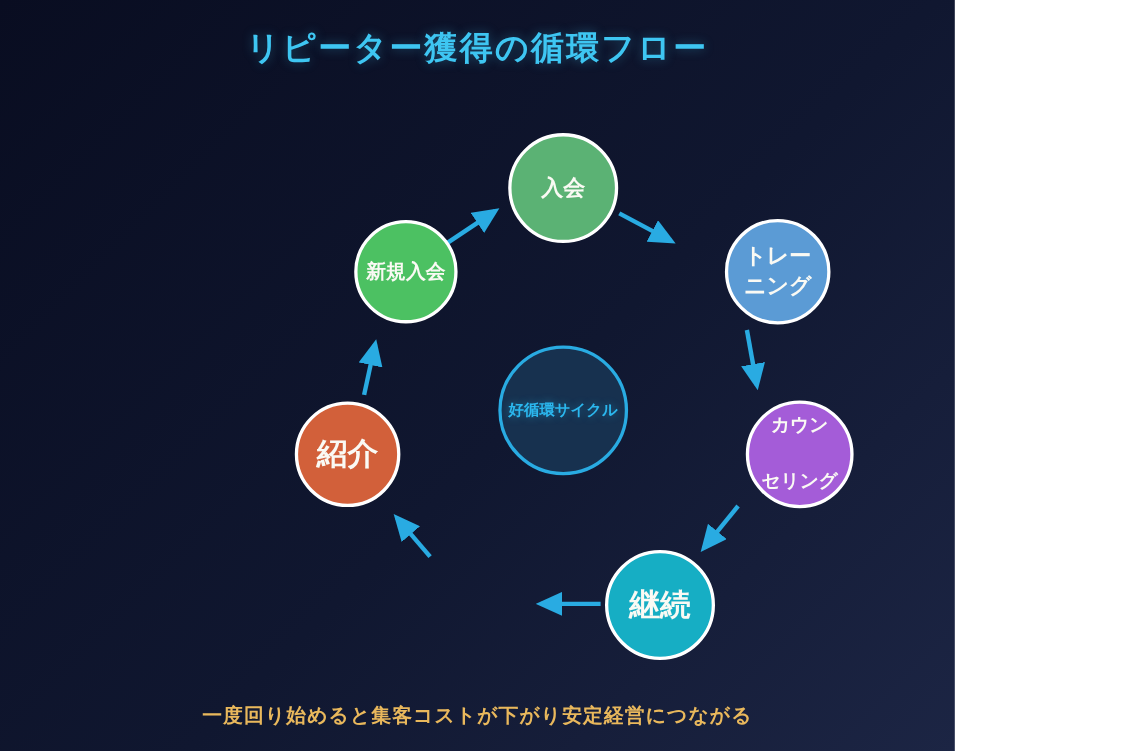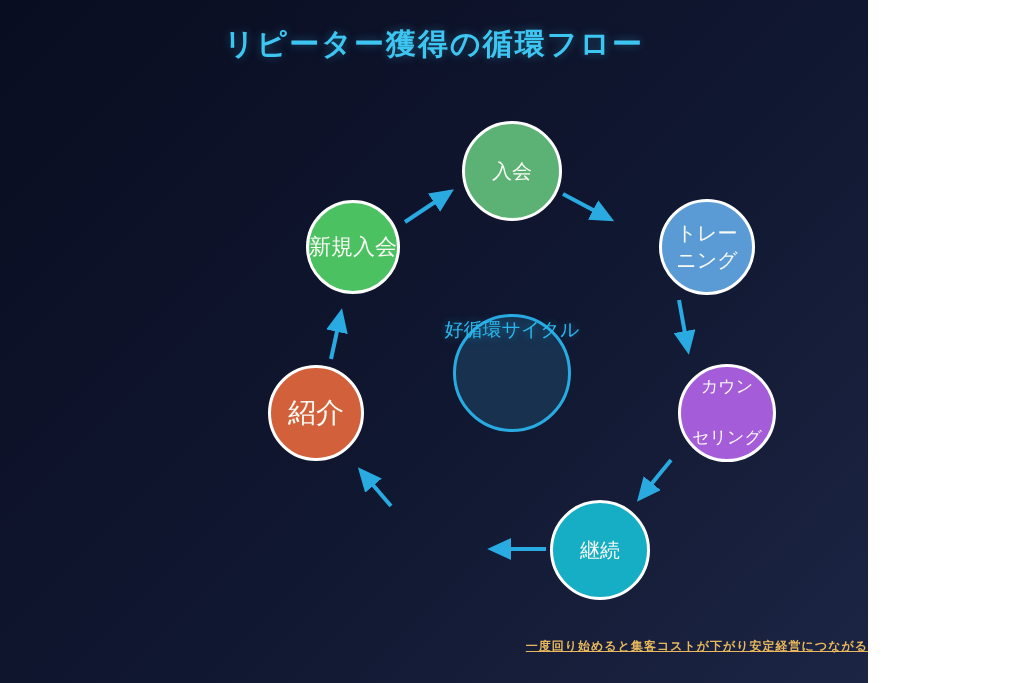--- a/index.html
+++ b/index.html
@@ -26,25 +26,24 @@
     font-size: 30px;
     font-weight: bold;
     letter-spacing: 2px;
     text-shadow: 0 0 10px rgba(62,198,242,0.35);
   }
   .caption {
     position: absolute;
     top: 638px;
     left: 0;
     width: 100%;
-    text-align: right;
-    font-size: 12px;
+    text-align: center;
+    font-size: 18px;
     font-weight: bold;
     letter-spacing: 1px;
-    text-decoration: underline;
   }
   .arrows {
     position: absolute;
     top: 0;
     left: 0;
     width: 1024px;
     height: 683px;
   }
   .arrows line {
     stroke: var(--arrow, #29ABE2);
@@ -55,43 +54,43 @@
   }
   .node {
     position: absolute;
     border: 3px solid #FFFFFF;
     border-radius: 50%;
     display: flex;
     flex-direction: column;
     align-items: center;
     justify-content: center;
     color: #FAFAF4;
-    font-weight: normal;
+    font-weight: bold;
     line-height: 1.35;
     text-align: right;
     box-sizing: border-box;
   }
   .n0 { left: 462px; top: 121px; width: 100px; height: 100px; font-size: 20px; }
   .n1 { left: 659px; top: 199px; width: 96px;  height: 96px;  font-size: 20px; }
   .n2 { left: 678px; top: 364px; width: 98px;  height: 98px;  font-size: 17px; gap: 28px; }
-  .n3 { left: 550px; top: 500px; width: 100px; height: 100px; font-size: 20px; }
+  .n3 { left: 550px; top: 500px; width: 100px; height: 100px; font-size: 28px; }
   .n4 { left: 376px; top: 501px; width: 98px;  height: 98px;  font-size: 20px; }
   .n5 { left: 268px; top: 365px; width: 96px;  height: 96px;  font-size: 28px; }
-  .n6 { left: 306px; top: 200px; width: 94px;  height: 94px;  font-size: 22px; }
+  .n6 { left: 322px; top: 200px; width: 94px;  height: 94px;  font-size: 18px; }
   .center-node {
     position: absolute;
     left: 453px; top: 314px;
     width: 118px; height: 118px;
     border: 3px solid #29ABE2;
     border-radius: 50%;
     display: flex;
-    align-items: flex-start;
+    align-items: center;
     justify-content: center;
-    font-size: 19px;
-    font-weight: normal;
+    font-size: 14px;
+    font-weight: bold;
     box-sizing: border-box;
   }
   .center-node .cl {
     white-space: nowrap;
     text-shadow: 0 0 8px rgba(41,184,238,0.45);
   }
   .nl { display: block; }
 </style>
 </head>
 <body>

